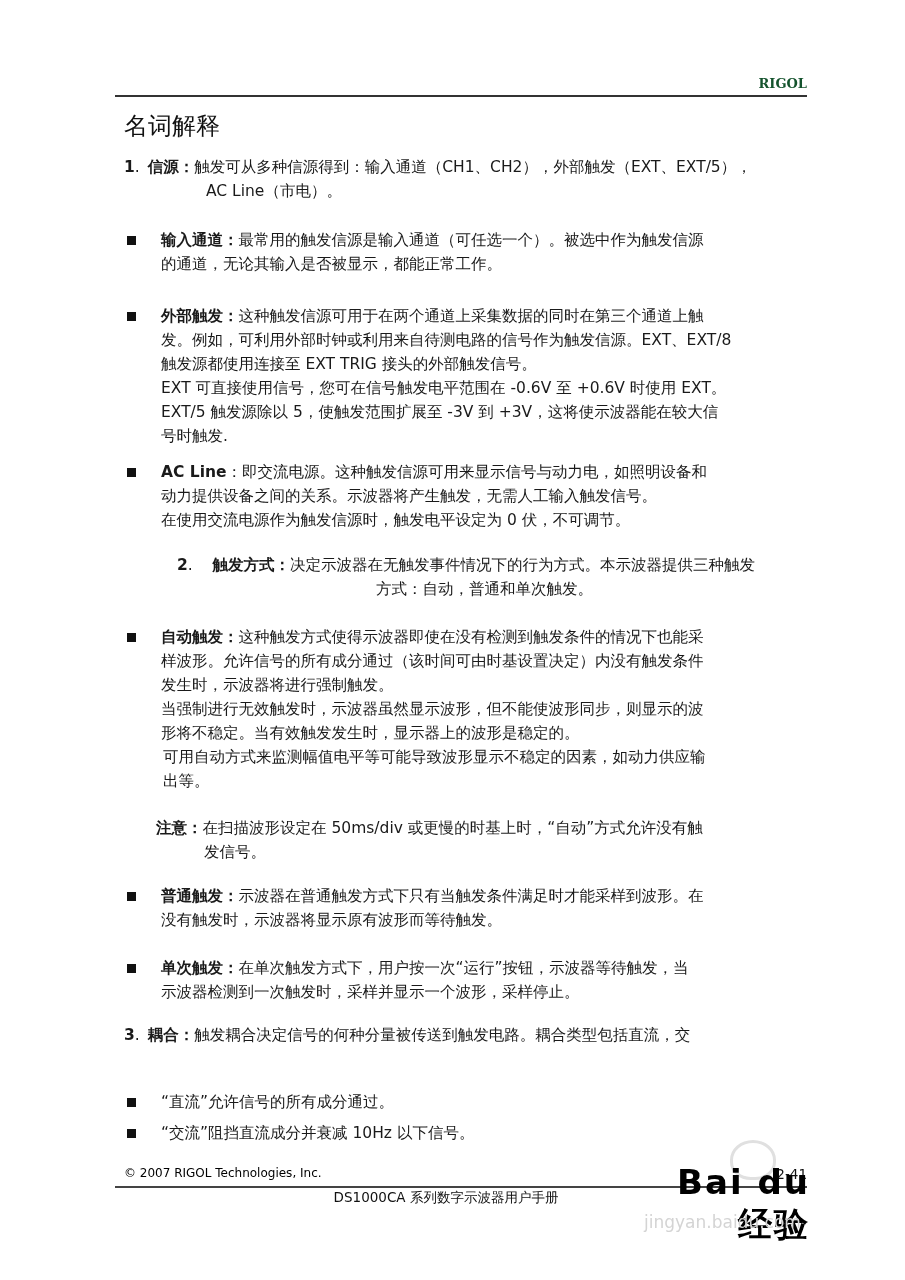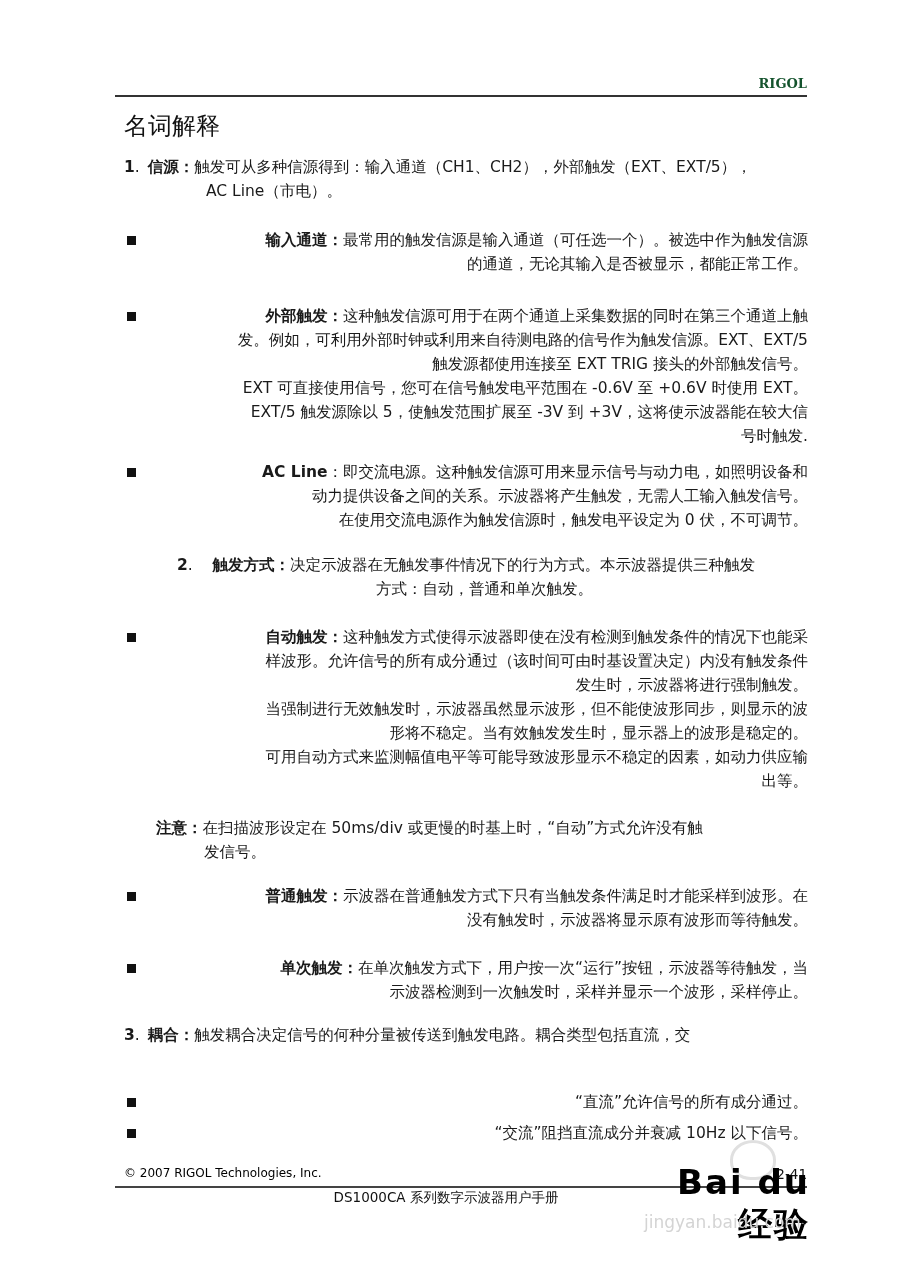--- a/index.html
+++ b/index.html
@@ -20,21 +20,21 @@
     position: absolute; top: 110px; left: 124px;
     font-size: 24px; font-weight: normal; color: #111;
   }
   .block { position: absolute; left: 124px; width: 684px; font-size: 15.5px; line-height: 24px; }
   .line { white-space: nowrap; }
   .bold { font-weight: bold; }
   .indent { padding-left: 82px; }
   .bullet {
     position: absolute; left: 3px; top: 8px; width: 9px; height: 9px; background: #111;
   }
-  .bullet-text { padding-left: 37px; text-align: right; }
+  .bullet-text { padding-left: 37px; }
   .num { font-weight: bold; }
   .footer-copy {
     position: absolute; top: 1166px; left: 124px; font-size: 12px; color: #000000;
   }
   .footer-page {
     position: absolute; top: 1166px; right: 98px; font-size: 13.5px; color: #111;
   }
   .footer-rule {
     position: absolute; top: 1186px; left: 115px; width: 692px; height: 2px; background: #444;
   }
@@ -68,21 +68,21 @@
   <div class="bullet-text">
     <div class="line"><span class="bold">输入通道：</span><span>最常用的触发信源是输入通道（可任选一个）。被选中作为触发信源</span></div>
     <div class="line">的通道，无论其输入是否被显示，都能正常工作。</div>
   </div>
 </div>
 
 <div class="block" style="top:304px;">
   <span class="bullet"></span>
   <div class="bullet-text">
     <div class="line"><span class="bold">外部触发：</span><span>这种触发信源可用于在两个通道上采集数据的同时在第三个通道上触</span></div>
-    <div class="line">发。例如，可利用外部时钟或利用来自待测电路的信号作为触发信源。EXT、EXT/5</div>
+    <div class="line">发。例如，可利用外部时钟或利用来自待测电路的信号作为触发信源。EXT、EXT/8</div>
     <div class="line">触发源都使用连接至 EXT TRIG 接头的外部触发信号。</div>
     <div class="line">EXT 可直接使用信号，您可在信号触发电平范围在  -0.6V 至  +0.6V 时使用 EXT。</div>
     <div class="line">EXT/5 触发源除以 5，使触发范围扩展至  -3V 到  +3V，这将使示波器能在较大信</div>
     <div class="line">号时触发.</div>
   </div>
 </div>
 
 <div class="block" style="top:460px;">
   <span class="bullet"></span>
   <div class="bullet-text">

